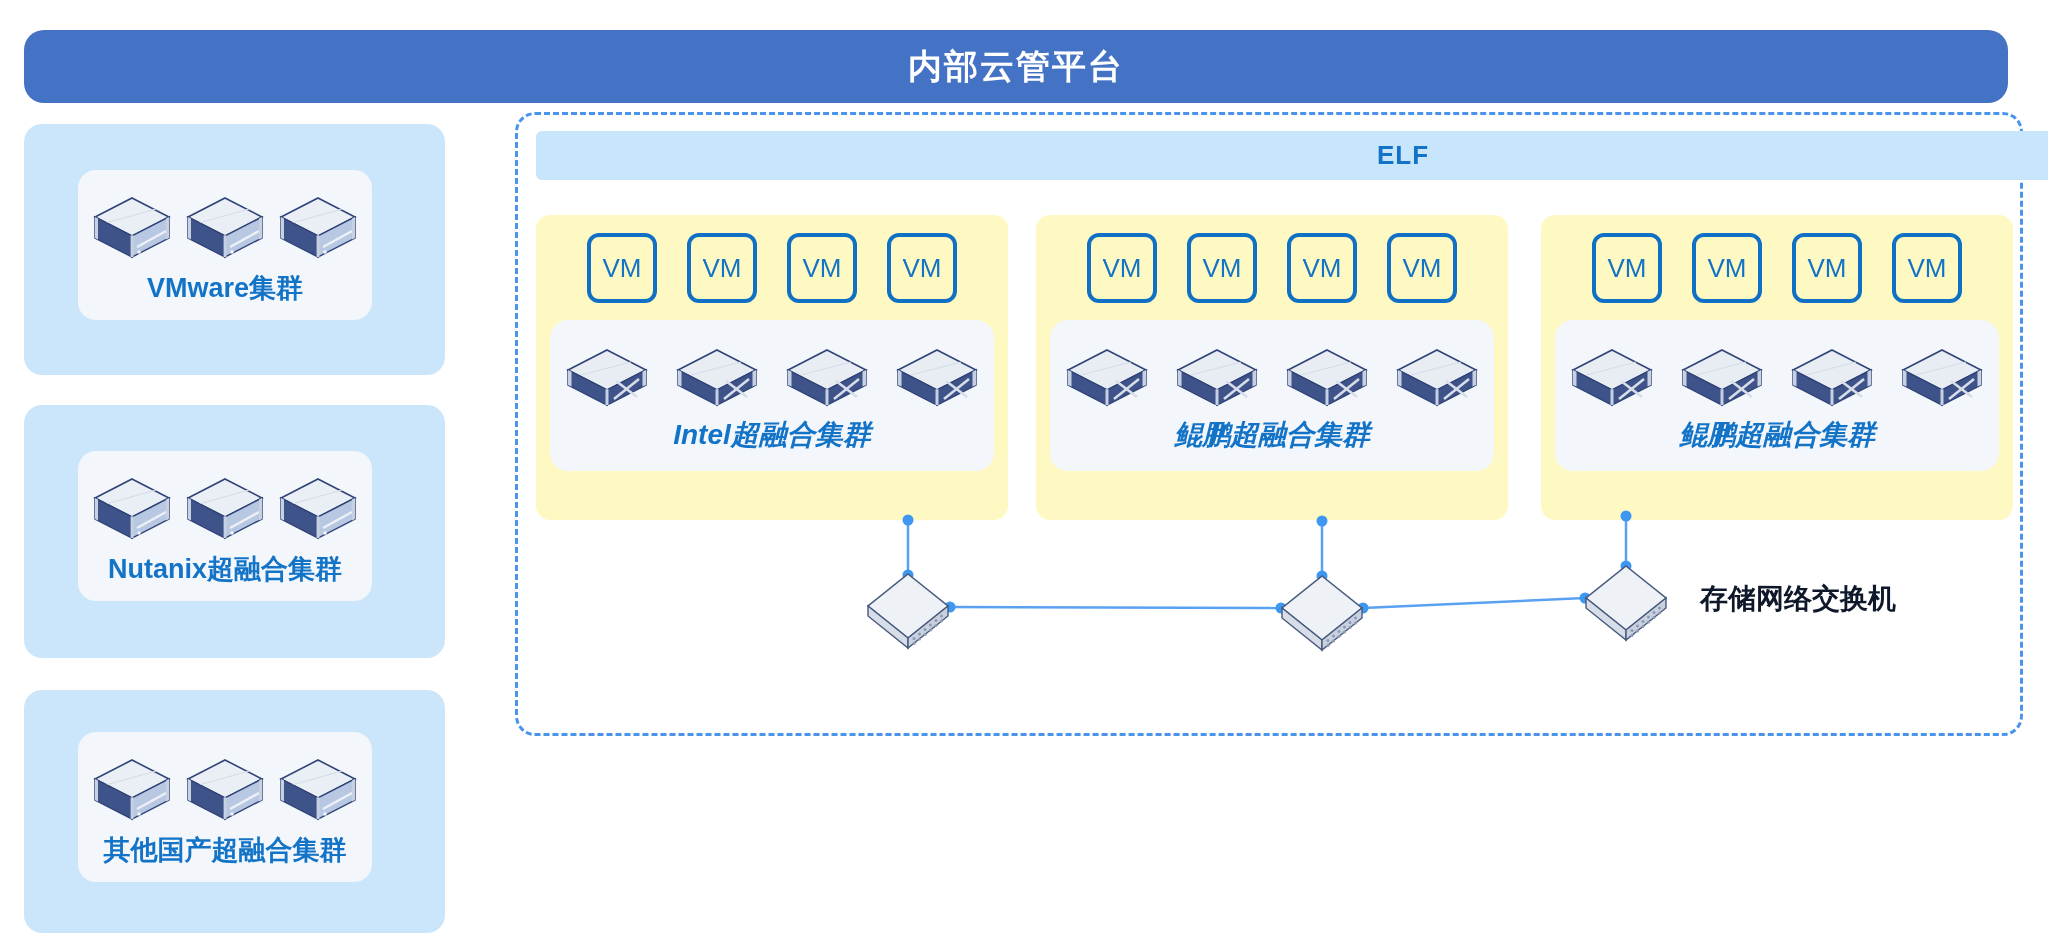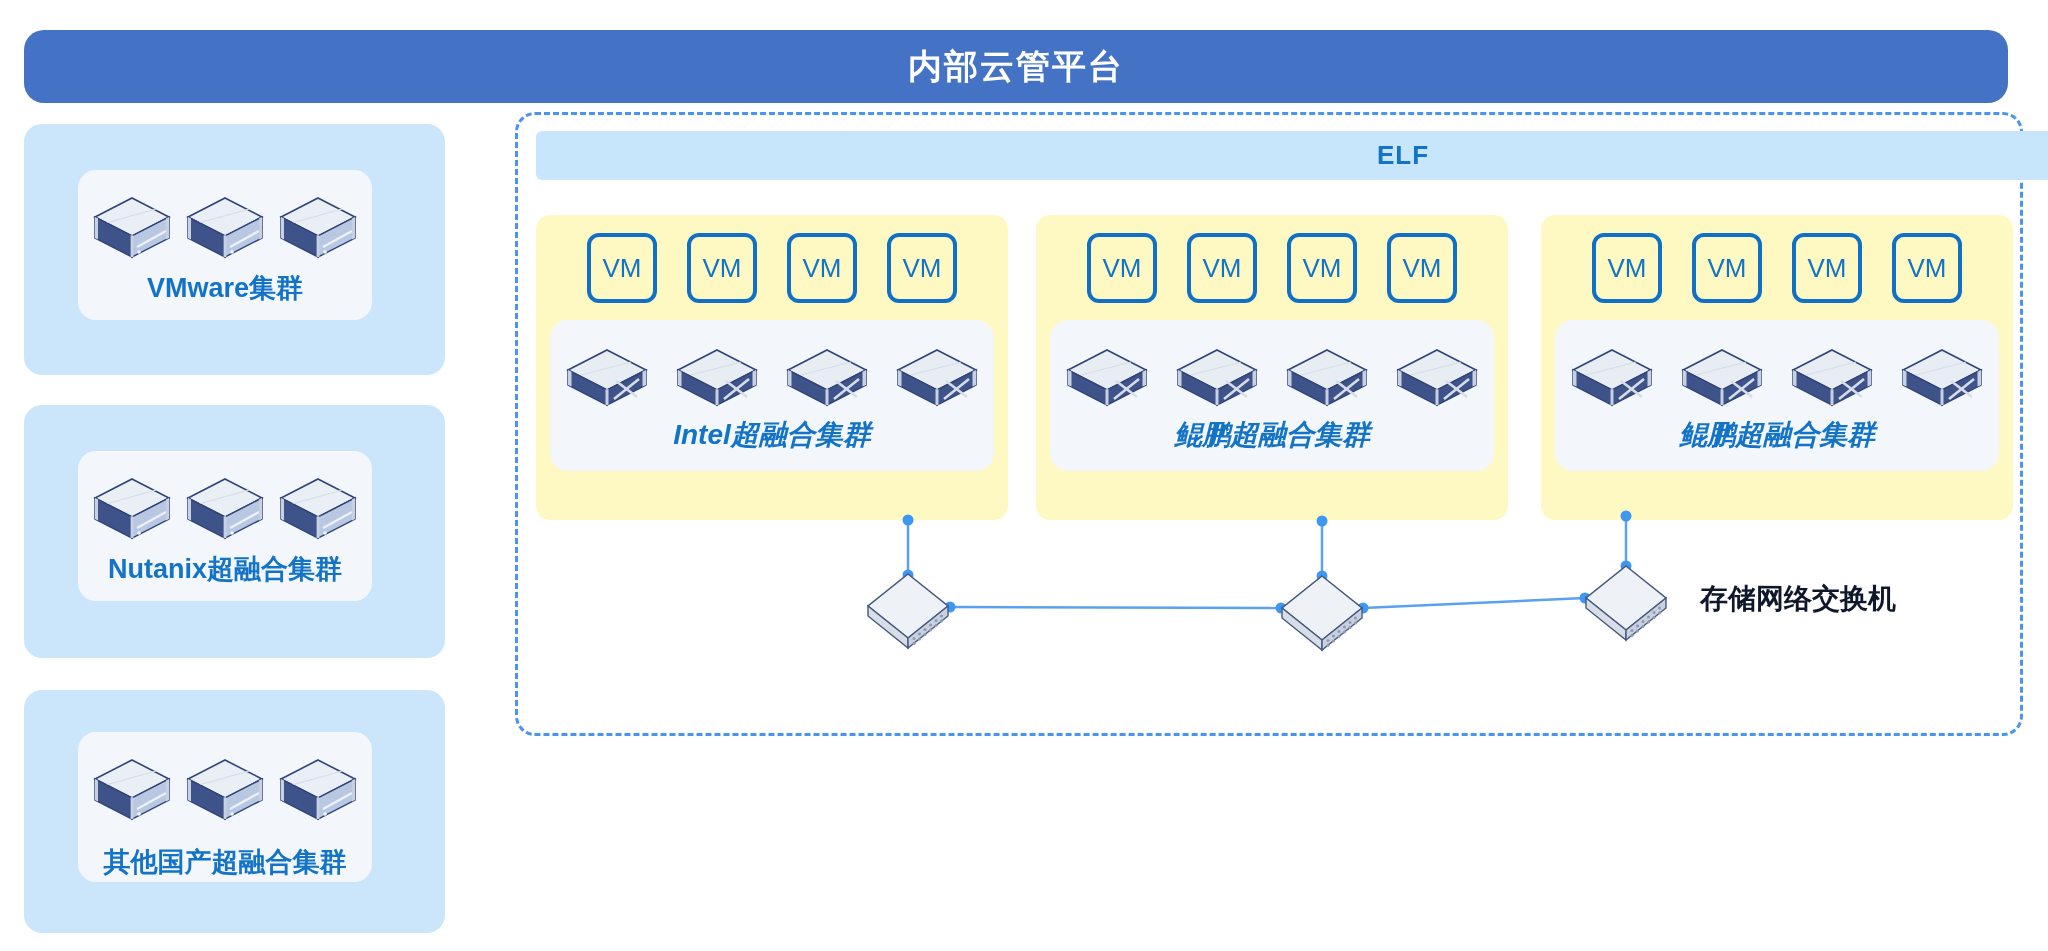--- a/index.html
+++ b/index.html
@@ -127,21 +127,21 @@
           </svg>
         <svg width="80" height="64">
             <use href="#icon-server"></use>
           </svg>
       </div>
       <div class="card-label">Nutanix超融合集群</div>
     </div>
   </section>
 
   <section class="left-card" style="top:690px;height:243px;">
-    <div class="inner-box" style="top:42px;gap:12px;">
+    <div class="inner-box" style="top:42px;">
       <div class="srv-row">
         <svg width="80" height="64">
             <use href="#icon-server"></use>
           </svg>
         <svg width="80" height="64">
             <use href="#icon-server"></use>
           </svg>
         <svg width="80" height="64">
             <use href="#icon-server"></use>
           </svg>

